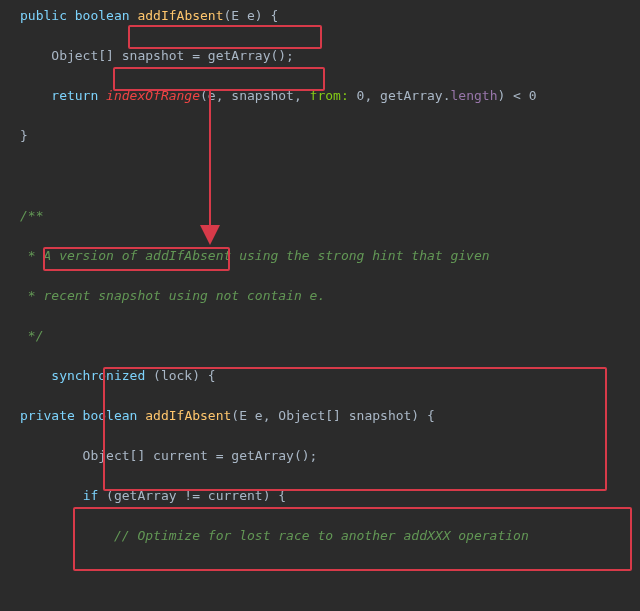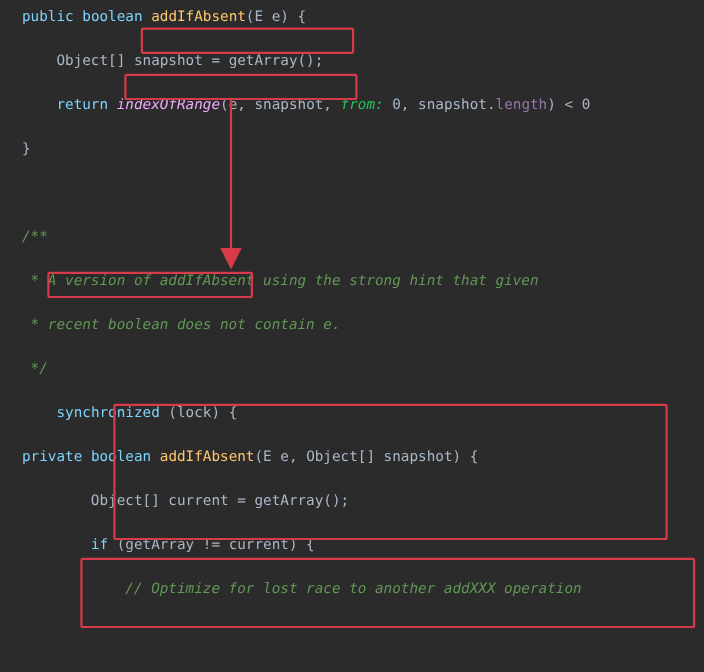--- a/index.html
+++ b/index.html
@@ -17,49 +17,49 @@
   .code-container {
     padding: 6px 0 6px 20px;
     position: relative;
   }
   pre {
     margin: 0;
     font-family: inherit;
     white-space: pre;
   }
   .kw { color: #7dd3fc; }
-  .method { color: #f0abfc; font-style: italic; }
+  .method { color: #ef4444; font-style: italic; }
   .method-def { color: #ffc66d; }
-  .param-hint { color: #22c55e; font-style: italic; }
+  .param-hint { color: #84cc16; }
   .comment { color: #629755; font-style: italic; }
   .field { color: #9876aa; }
   .line { display: block; height: 20px; position: relative; }
   .highlight-box {
     position: absolute;
     border: 2px solid #d73a49;
     pointer-events: none;
     border-radius: 2px;
   }
   .arrow {
     position: absolute;
     pointer-events: none;
   }
 </style>
 </head>
 <body>
 
 <div class="code-container">
 <pre><span class="line"><span class="kw">public</span> <span class="kw">boolean</span> <span class="method-def">addIfAbsent</span><span>(E e) {</span></span>
 <span class="line"><span>    Object[] </span><span>snapshot = getArray();</span></span>
-<span class="line"><span class="kw">    return</span><span class="method"> indexOfRange</span><span>(e, snapshot, </span><span class="param-hint">from:</span><span> 0, snapshot.</span><span class="field">length</span><span>) &lt; 0</span></span>
+<span class="line"><span class="kw">    return</span><span class="method"> indexOfRange</span><span>(e, snapshot, </span><span class="param-hint">from:</span><span> 0, getArray.</span><span class="field">length</span><span>) &lt; 0</span></span>
 <span class="line"><span>}</span></span>
 <span class="line"><span></span></span>
 <span class="line"><span class="comment">/**</span></span>
 <span class="line"><span class="comment"> * A version of addIfAbsent using the strong hint that given</span></span>
-<span class="line"><span class="comment"> * recent boolean does not contain e.</span></span>
+<span class="line"><span class="comment"> * recent snapshot using not contain e.</span></span>
 <span class="line"><span class="comment"> */</span></span>
 <span class="line"><span>    </span><span class="kw">synchronized</span><span> (lock) {</span></span>
 <span class="line"><span class="kw">private</span><span class="kw"> boolean</span><span class="method-def"> addIfAbsent</span><span>(E e, Object[] snapshot) {</span></span>
 <span class="line"><span>        Object[] current = </span><span>getArray</span><span>();</span></span>
 <span class="line"><span>        </span><span class="kw">if</span><span> (getArray != current) {</span></span>
 <span class="line"><span class="comment">            // Optimize for lost race to another addXXX operation</span></span>
 
 
 
 

